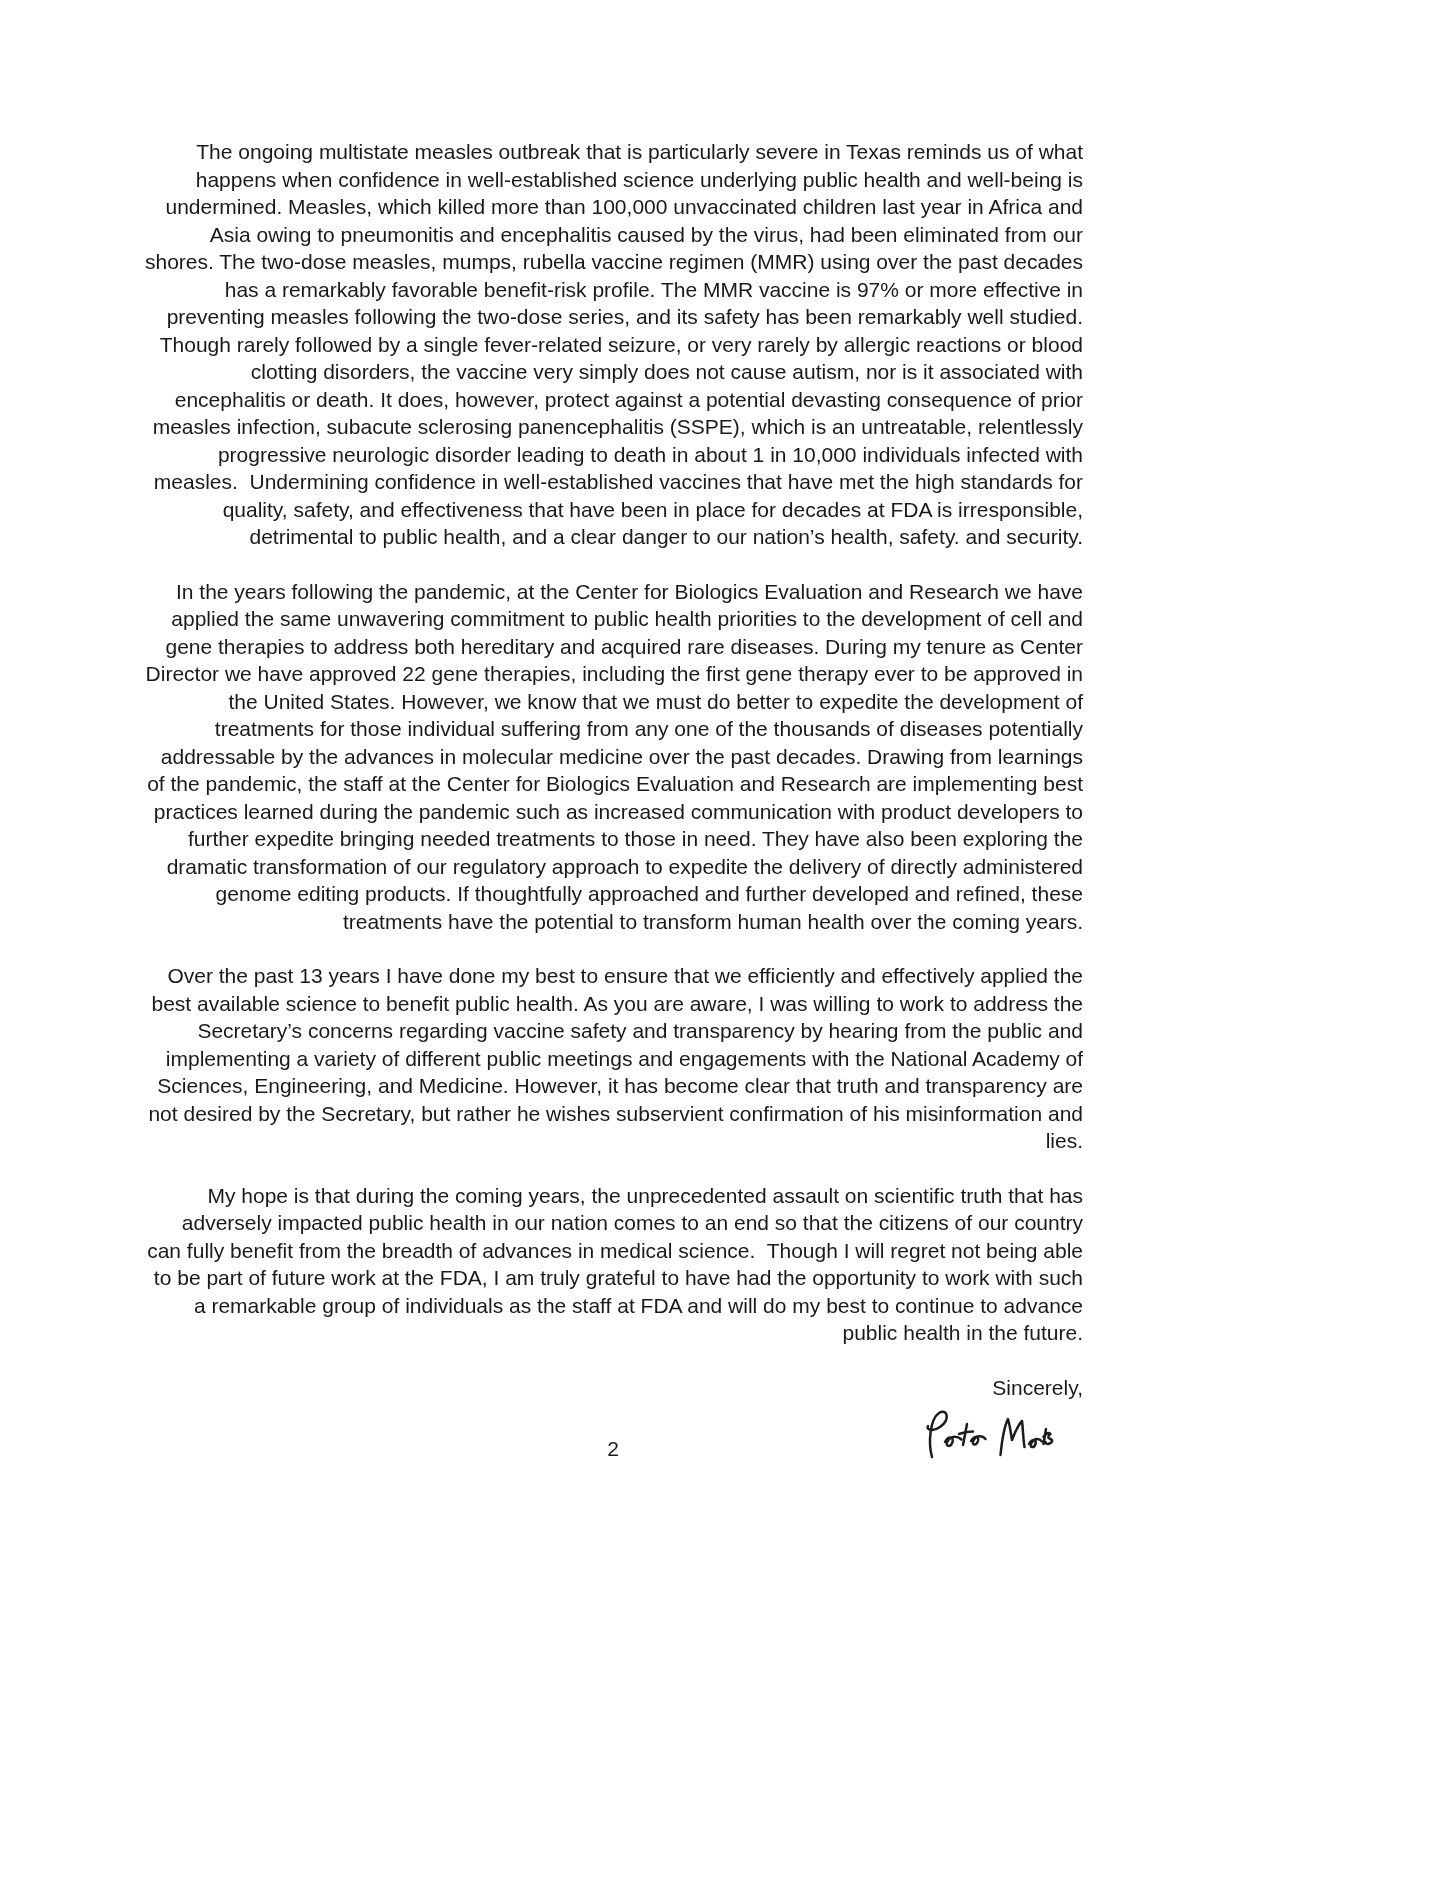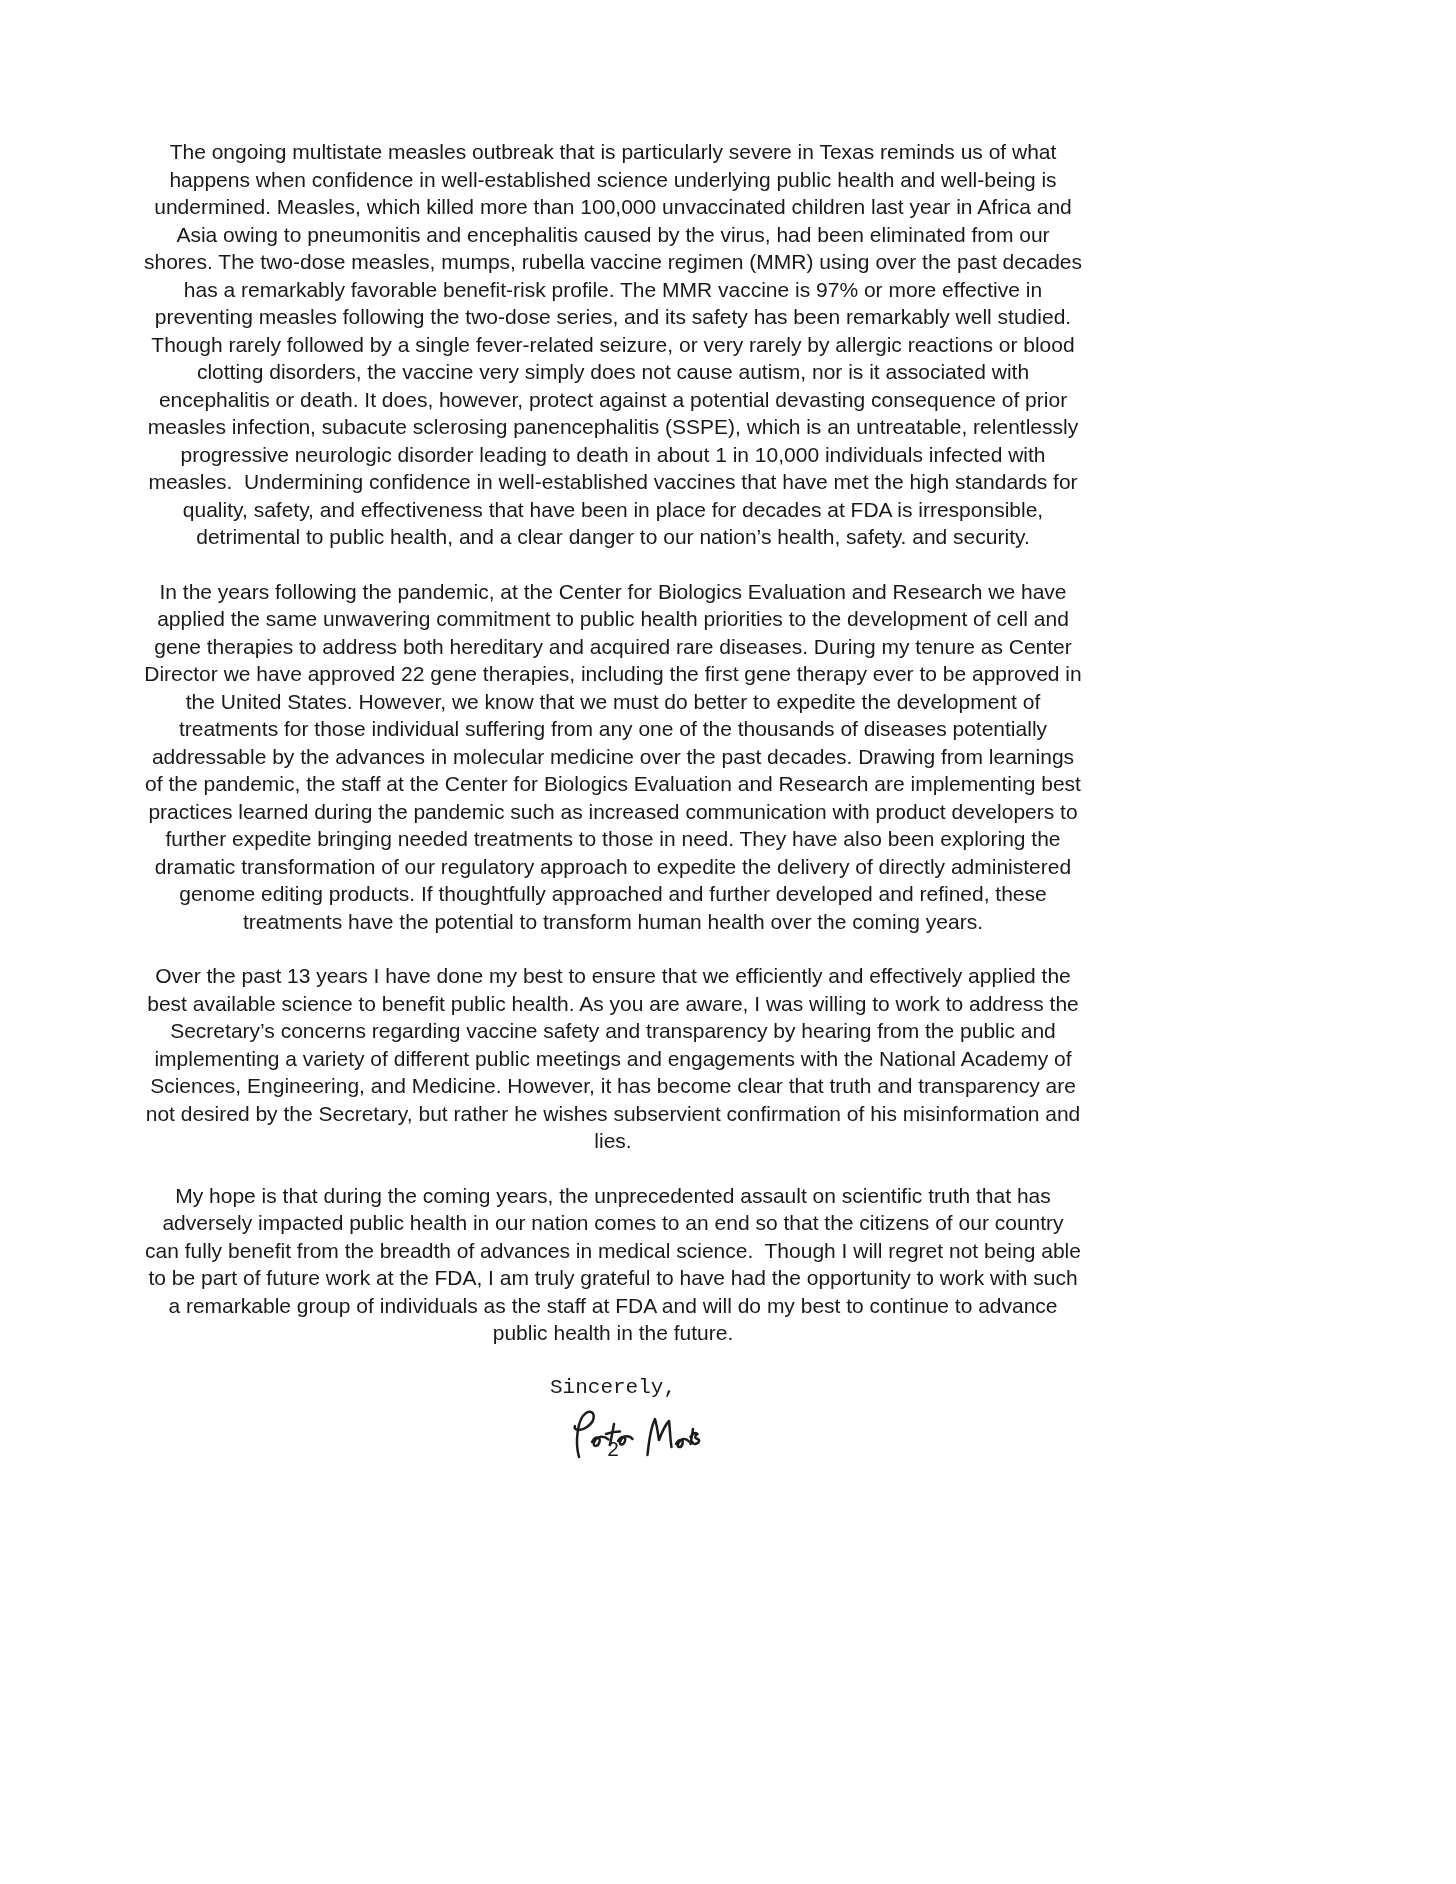--- a/index.html
+++ b/index.html
@@ -16,29 +16,28 @@
     font-family: "Liberation Sans", "DejaVu Sans", sans-serif;
     overflow: hidden;
   }
   .content {
     position: absolute;
     left: 143px;
     top: 138px;
     width: 940px;
     font-size: 21px;
     line-height: 27.5px;
-    text-align: center;
+    text-align: right;
   }
   .content p {
     margin: 0 0 27px 0;
     white-space: pre-wrap;
   }
   p.closing {
     margin: 0 0 4px 0;
-    font-family: Liberation Mono, monospace;
   }
   .signature-wrap {
     margin: 2px 0 0 58px;
     height: 60px;
   }
   p.signer {
     margin: 0;
   }
   .footer {
     position: absolute;

